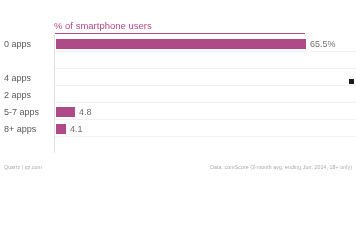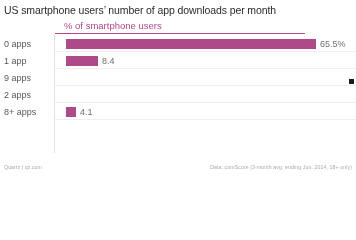--- a/index.html
+++ b/index.html
@@ -30,21 +30,21 @@
     width: 348px;
     font-size: 10.5px;
     line-height: 13px;
     color: #2b2b2b;
     letter-spacing: -0.1px;
     white-space: nowrap;
   }
   
   .chart-subtitle {
     position: absolute;
-    left: 64px;
+    left: 54px;
     top: 20px;
     font-size: 9.5px;
     line-height: 12px;
     color: #b5478b;
     white-space: nowrap;
   }
   
   .plot {
     position: absolute;
     left: 0px;
@@ -74,21 +74,21 @@
     top: 2px;
     width: 356px;
   }
   .row {
     position: relative;
     height: 17px;
     display: flex;
     align-items: center;
   }
   .row-label {
-    width: 66px;
+    width: 56px;
     padding-right: 4px;
     text-align: left;
     font-size: 9px;
     color: #58595b;
     white-space: nowrap;
     box-sizing: border-box;
     padding-left: 4px;
   }
   .bar-wrap {
     position: relative;
@@ -143,59 +143,61 @@
     width: 5px;
     height: 5px;
     background: #1c1c1c;
   }
 </style>
 </head>
 <body>
 
 <div class="chart-card">
 
-  <div class="chart-title">US smartphone users’ number of app downloads per month</div>
 
   <div class="chart-subtitle">% of smartphone users</div>
 
   <div class="plot">
     <div class="plot-rule"></div>
     <div class="axis-line"></div>
 
     <div class="rows">
 
       <div class="row">
         <div class="row-label">0 apps</div>
         <div class="bar-wrap">
           <div class="bar" style="width:250px"></div>
           <div class="bar-value">65.5%</div>
         </div>
         <div class="row-sep"></div>
       </div>
 
       <div class="row">
-        <div class="row-label">1 app</div>
+        <div class="row-sep"></div>
+      </div>
+
+
+      <div class="row">
+        <div class="row-label">4 apps</div>
+        <div class="row-sep"></div>
+      </div>
+
+      <div class="row">
+        <div class="row-label">2 apps</div>
+        <div class="row-sep"></div>
+      </div>
+
+      <div class="row">
+        <div class="row-label">5-7 apps</div>
         <div class="bar-wrap">
-          <div class="bar" style="width:32px"></div>
-          <div class="bar-value">8.4</div>
+          <div class="bar" style="width:19px"></div>
+          <div class="bar-value">4.8</div>
         </div>
         <div class="row-sep"></div>
       </div>
-
-
-      <div class="row">
-        <div class="row-label">9 apps</div>
-        <div class="row-sep"></div>
-      </div>
-
-      <div class="row">
-        <div class="row-label">2 apps</div>
-        <div class="row-sep"></div>
-      </div>
-
 
       <div class="row">
         <div class="row-label">8+ apps</div>
         <div class="bar-wrap">
           <div class="bar" style="width:10px"></div>
           <div class="bar-value">4.1</div>
         </div>
         <div class="row-sep"></div>
       </div>
 

